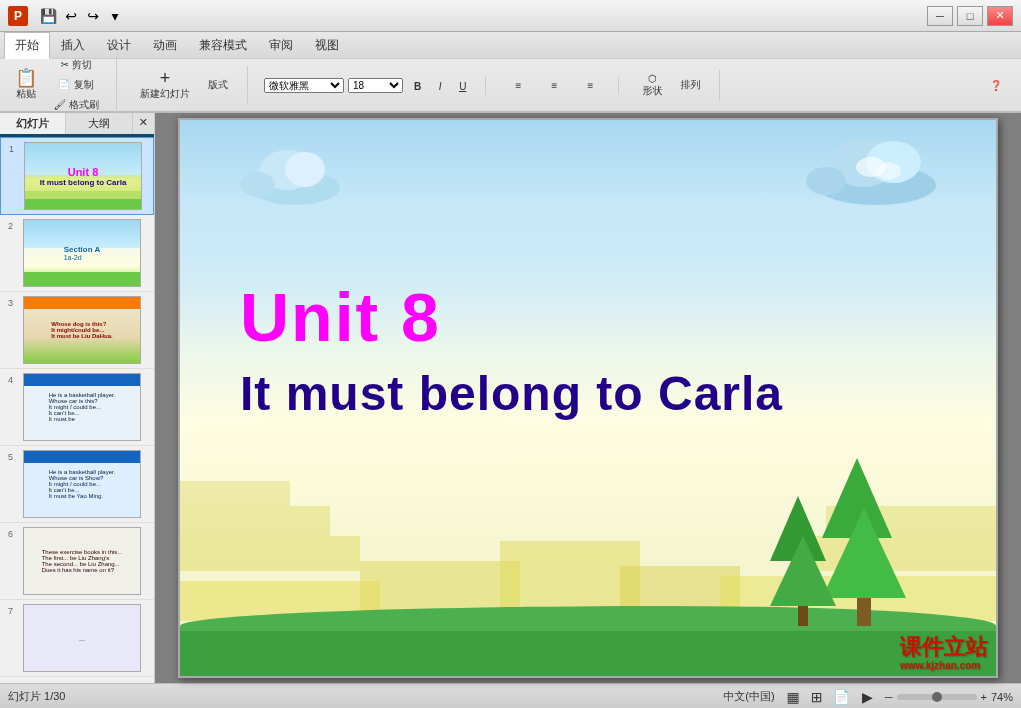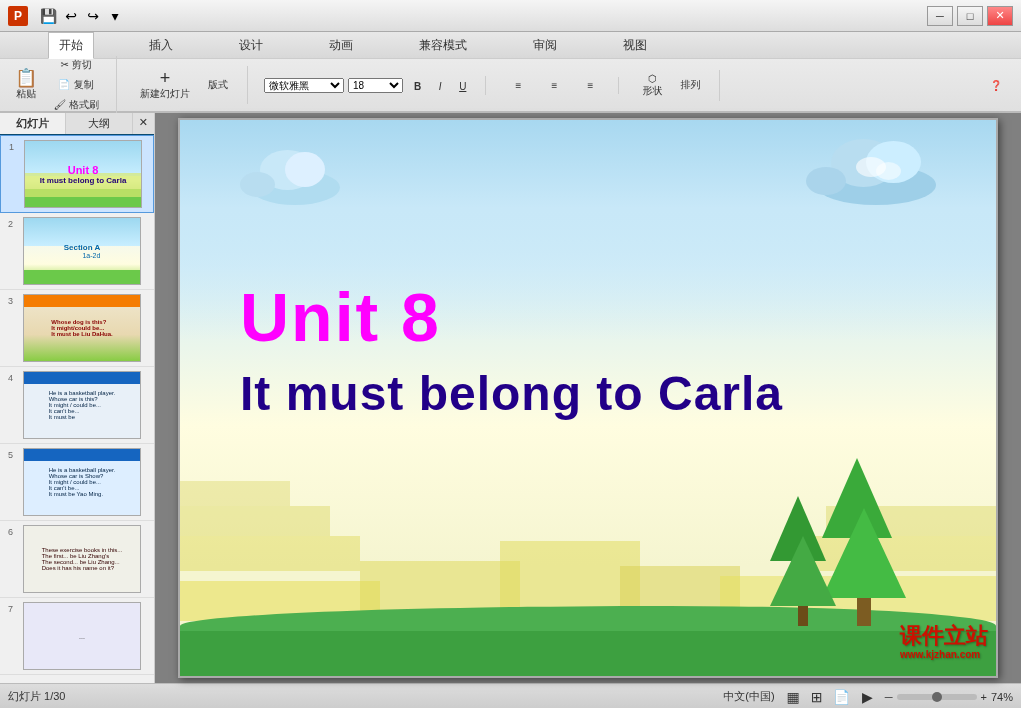--- a/index.html
+++ b/index.html
@@ -82,21 +82,20 @@
       background: linear-gradient(to bottom, #e8e8e8, #d8d8d8);
       border-bottom: 1px solid #ccc;
     }
     .ribbon-tab {
       padding: 4px 10px;
       font-size: 12px;
       cursor: pointer;
       color: #333;
       border: 1px solid transparent;
       border-bottom: none;
-      margin-left: 44px;
     }
     .ribbon-tab.active {
       background: #fff;
       border-color: #bbb;
       border-bottom: 1px solid #fff;
       margin-bottom: -1px;
     }
     .ribbon-content {
       display: flex;
       padding: 4px 8px;
@@ -138,21 +137,21 @@
     .slides-panel {
       width: 155px;
       background: #f0f0f0;
       border-right: 1px solid #ccc;
       overflow-y: auto;
       overflow-x: hidden;
     }
     .panel-tabs {
       display: flex;
       background: #e0e0e0;
-      border-bottom: 1px solid #0c4a6e;
+      border-bottom: 3px solid #0c4a6e;
     }
     .panel-tab {
       flex: 1;
       text-align: center;
       padding: 3px 4px;
       font-size: 11px;
       cursor: pointer;
       color: #333;
       border-right: 1px solid #ccc;
     }
@@ -216,21 +215,21 @@
     
     .slide-bg {
       position: absolute;
       inset: 0;
       background: linear-gradient(180deg, #b8e4f8 0%, #d4eef8 25%, #fffde0 55%, #f5f5d0 80%);
     }
 
     
     .watermark {
       position: absolute;
-      bottom: 15px;
+      bottom: 4px;
       right: 8px;
       color: #cc2200;
       font-size: 20px;
       font-weight: bold;
       font-family: 'SimHei', Arial;
       text-shadow: 1px 1px 2px rgba(0,0,0,0.3);
       line-height: 1.2;
     }
 
     
@@ -423,21 +422,21 @@
         </div>
       </div>
     </div>
 
     <div class="slide-thumbnail">
       <span class="slide-num">2</span>
       <div class="slide-img">
         <div class="thumb-generic">
           <div style="position:absolute;top:0;left:0;right:0;height:28px;background:linear-gradient(180deg,#9dd8f0,#c8eeff);"></div>
           <div style="position:absolute;bottom:0;left:0;right:0;height:14px;background:#6bc94a;"></div>
-          <div style="position:relative;z-index:2;text-align:right;">
+          <div style="position:relative;z-index:2;text-align:left;">
             <div class="thumb-section">Section A</div>
             <div style="color:#0066aa;font-size:7px;">1a-2d</div>
           </div>
         </div>
       </div>
     </div>
 
     <div class="slide-thumbnail">
       <span class="slide-num">3</span>
       <div class="slide-img">

